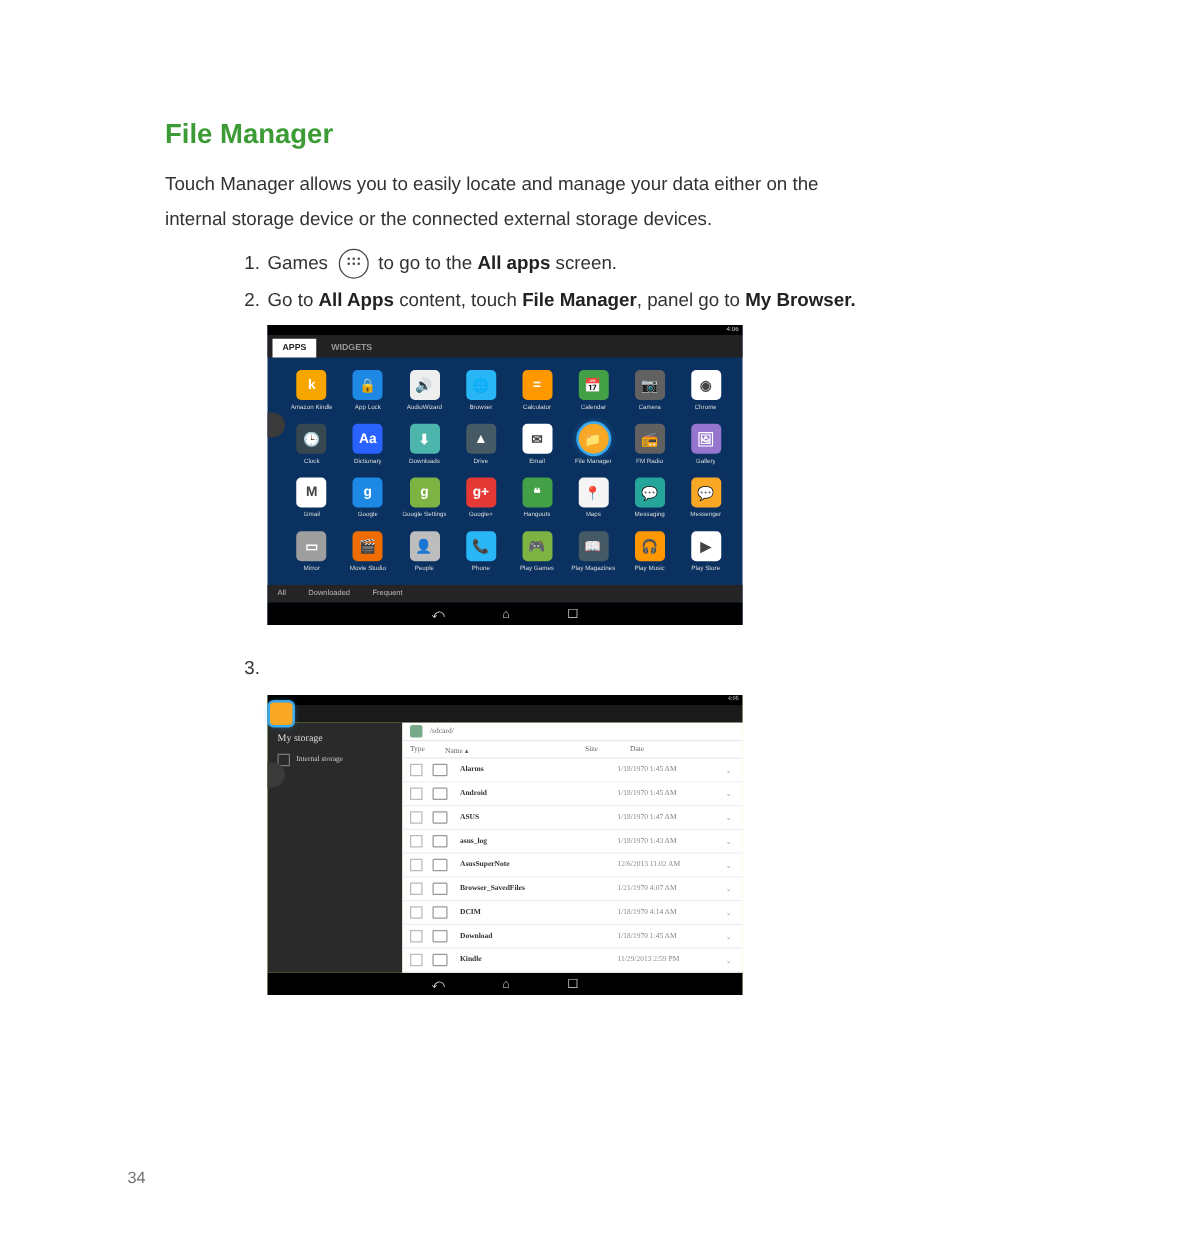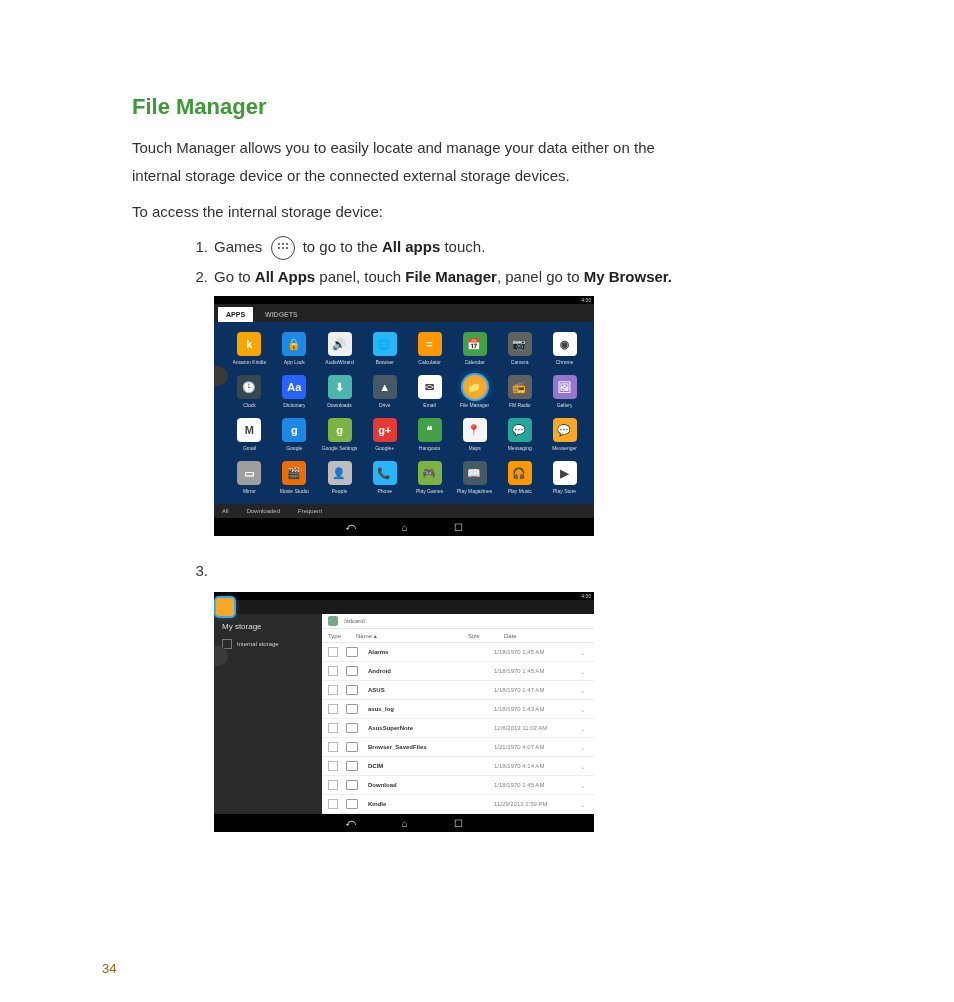--- a/index.html
+++ b/index.html
@@ -25,21 +25,21 @@
 .shot1 .grid{padding:10px 12px 8px 18px;display:grid;grid-template-columns:repeat(8,1fr);grid-gap:8px 10px}
 .shot1 .app{display:flex;flex-direction:column;align-items:center}
 .shot1 .app .ic{width:24px;height:24px;border-radius:4px;display:flex;align-items:center;justify-content:center;font-size:11px;font-weight:bold}
 .shot1 .app .lbl{font-size:5px;color:#ddd;margin-top:3px;text-align:center;height:8px;overflow:hidden;white-space:nowrap}
 .shot1 .app.hl .ic{box-shadow:0 0 0 2px rgba(60,180,255,.9),0 0 8px rgba(60,180,255,.6);border-radius:50%}
 .shot1 .side{position:absolute;left:0;top:70px;width:14px;height:20px;background:#3a3a3a;border-radius:0 10px 10px 0}
 .shot1 .filterbar{height:14px;background:#252525;color:#bbb;font-size:6px;display:flex;align-items:center;padding:0 8px;gap:18px}
 .shot1 .navbar{height:18px;background:#000;display:flex;align-items:center;justify-content:center;gap:46px;color:#ddd;font-size:10px}
 
 
-.shot2{width:380px;background:#bef264;position:relative;font-family:Liberation Sans, sans-serif;font-size:6px}
+.shot2{width:380px;background:#bef264;position:relative;font-family:Liberation Serif, serif;font-size:6px}
 .shot2 .statusbar{height:8px;background:#000;text-align:right;padding-right:3px;font-size:5px;line-height:8px;color:#ccc}
 .shot2 .topbar{height:14px;background:#1a1a1a;position:relative}
 .shot2 .topbar .corner{position:absolute;left:2px;top:-2px;width:18px;height:18px;background:#f9a825;border-radius:3px;box-shadow:0 0 0 2px rgba(60,180,255,.9),0 0 6px rgba(60,180,255,.7)}
 .shot2 .body{display:flex;height:200px}
 .shot2 .left{width:96px;background:#2a2a2a;color:#ddd;padding:6px 6px;font-size:7px}
 .shot2 .left .h{font-size:8px;margin:2px 0 8px 2px}
 .shot2 .left .item{display:flex;align-items:center;gap:5px;font-size:6px;color:#ccc;margin-left:2px}
 .shot2 .left .item .sq{width:8px;height:8px;border:1px solid #777}
 .shot2 .right{flex:1;background:#f7f7f7;display:flex;flex-direction:column}
 .shot2 .crumb{height:16px;background:#fff;border-bottom:1px solid #e6e6e6;display:flex;align-items:center;padding:0 6px;gap:6px;font-size:6px;color:#666}
@@ -52,55 +52,54 @@
 .shot2 .row{height:18px;border-bottom:1px solid #eee;display:flex;align-items:center;padding:0 6px;font-size:6px;color:#444;background:#fff}
 .shot2 .row .cb{width:8px;height:8px;border:1px solid #bbb;margin-right:8px}
 .shot2 .row .fi{width:10px;height:8px;border:1px solid #999;border-radius:1px;margin-right:10px}
 .shot2 .row .nm{flex:1;font-weight:bold;color:#333;font-size:6px}
 .shot2 .row .sz{width:36px;color:#888}
 .shot2 .row .dt{width:84px;color:#888}
 .shot2 .row .dd{width:10px;text-align:center;color:#aaa}
 .shot2 .navbar{height:18px;background:#000;display:flex;align-items:center;justify-content:center;gap:46px;color:#ddd;font-size:10px}
 .shot2 .side{position:absolute;left:0;top:54px;width:14px;height:20px;background:#3a3a3a;border-radius:0 10px 10px 0}
 
-.pagenum{position:absolute;left:102px;bottom:26px;font-size:13px;color:#a16207}
+.pagenum{position:absolute;left:102px;bottom:53px;font-size:13px;color:#737373}
 </style>
 </head>
 <body>
 
 <div class="page">
 
   <h2 class="title">File Manager</h2>
 
   <p class="para">Touch Manager allows you to easily locate and manage your data either on the internal storage device or the connected external storage devices.</p>
 
-  <p class="para">To access the internal storage device:</p>
 
   <ol class="ol">
     <li class="li">
       <span class="num">1.</span>
       <span class="txt">
         <span>Games </span>
         <span class="allapps-icon">
             <span class="dots">
               <i></i>
               <i></i>
               <i></i>
               <i></i>
               <i></i>
               <i></i>
             </span>
           </span>
-        <span> to go to the </span><b>All apps</b><span> touch.</span>
+        <span> to go to the </span><b>All apps</b><span> screen.</span>
       </span>
     </li>
     <li class="li">
       <span class="num">2.</span>
       <span class="txt">
-        <span>Go to </span><b>All Apps</b><span> panel, touch </span><b>File Manager</b><span>, panel go to </span><b>My Browser.</b>
+        <span>Go to </span><b>All Apps</b><span> content, touch </span><b>File Manager</b><span>, panel go to </span><b>My Browser.</b>
       </span>
     </li>
   </ol>
 
   <div class="screenshot-wrap">
     <div class="shot1">
       <div class="statusbar"><span>4:06</span></div>
       <div class="tabs">
         <span class="tab">APPS</span>
         <span class="tab inactive">WIDGETS</span>

